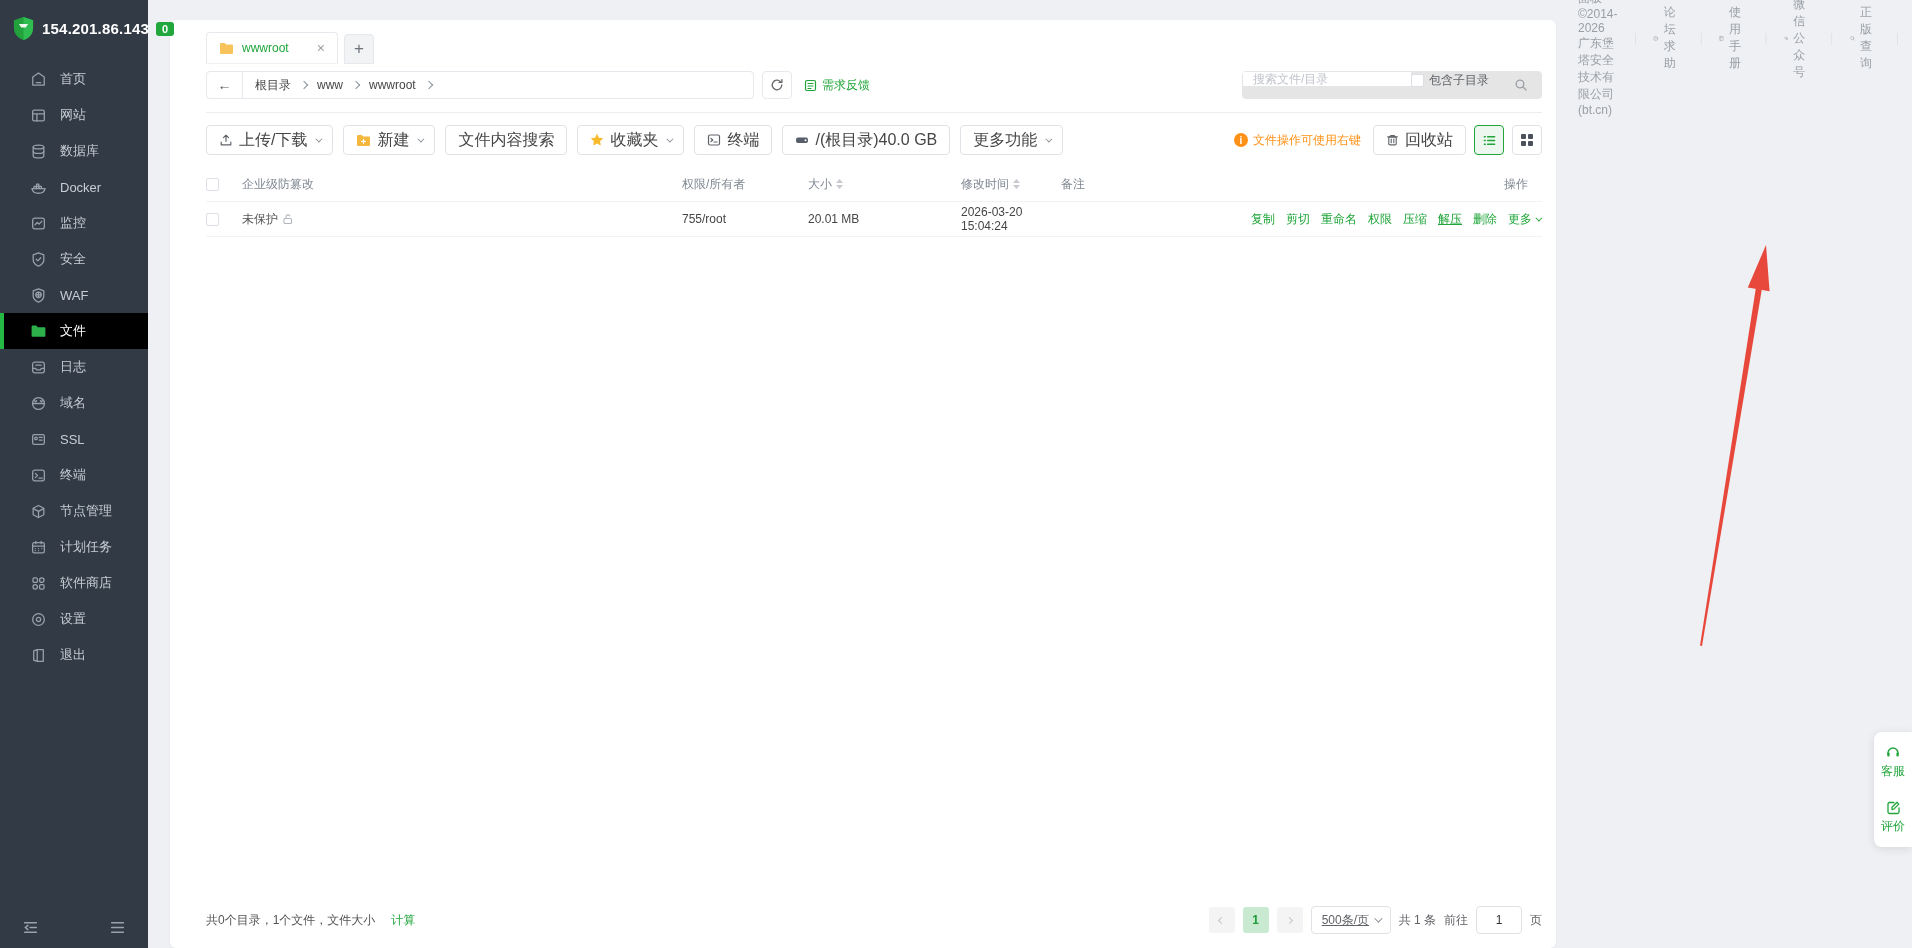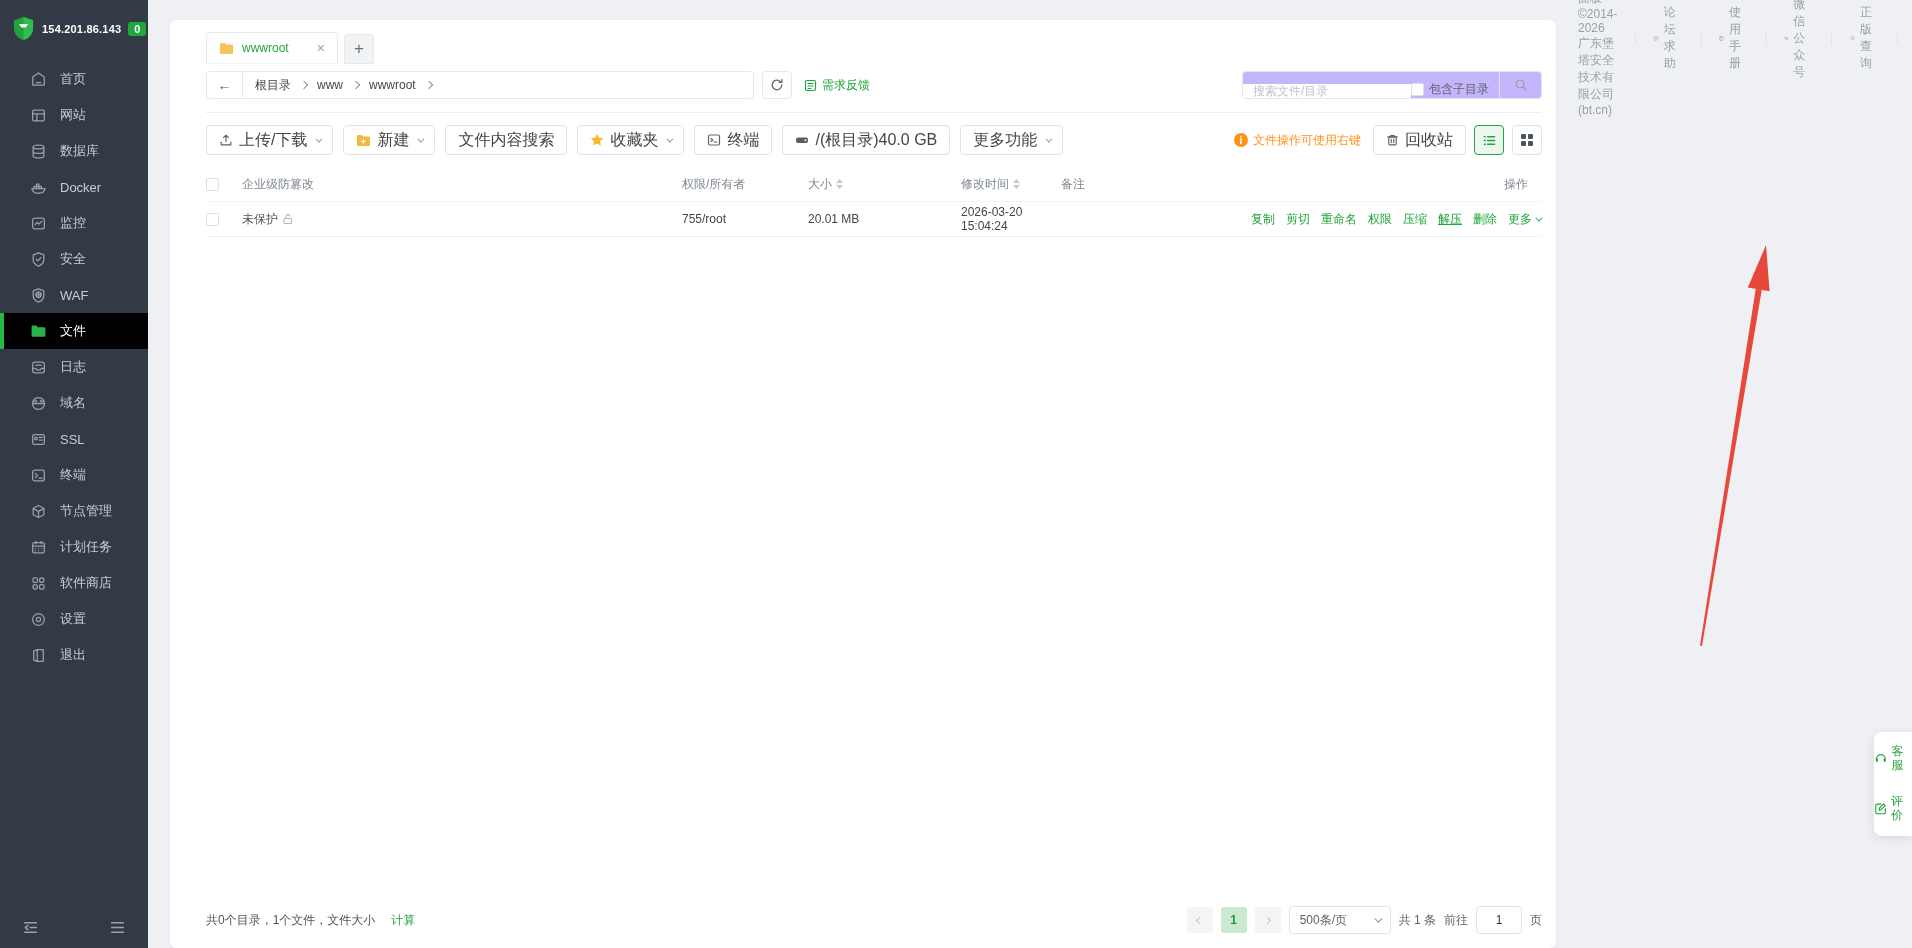--- a/index.html
+++ b/index.html
@@ -4,21 +4,21 @@
 <style>
   * { box-sizing: border-box; margin: 0; padding: 0; }
   html,body { width:1912px; height:948px; }
   body {
     font-family: "Liberation Sans", "DejaVu Sans", sans-serif;
     background:#eef0f3; position:relative; overflow:hidden; font-size:12px; color:#454545;
   }
   
   .sidebar { position:absolute; left:0; top:0; width:148px; height:100%; background:#323a45; z-index:5; }
   .brand { display:flex; align-items:center; gap:7px; padding:16px 10px 14px 12px; }
-  .brand-ip { color:#fff; font-size:11px; font-weight:bold; letter-spacing:.2px; }
+  .brand-ip { color:#fff; font-size:15px; font-weight:bold; letter-spacing:.2px; }
   .brand-badge { background:#21a73d; color:#fff; font-size:11px; font-weight:bold; border-radius:3px; padding:1px 6px; }
   .side-nav { margin-top:6px; }
   .side-item { display:flex; align-items:center; gap:13px; height:36px; padding-left:26px; color:#c6cdd4; font-size:13px; cursor:pointer; border-left:4px solid transparent; }
   .side-item .s-icon { color:#97a1ac; display:flex; align-items:center; }
   .side-item.active { background:#000000; border-left-color:#25b845; color:#fff; }
   .side-item.active .s-icon { color:#2db04a; }
   .sidebar-bottom { position:absolute; bottom:12px; left:0; right:0; display:flex; justify-content:space-between; padding:0 22px; color:#9aa3ad; }
   .sidebar-bottom .sb-icn { cursor:pointer; display:flex; }
   
   .main { position:absolute; left:148px; top:0; right:0; bottom:0; display:flex; }
@@ -35,21 +35,21 @@
   .crumb-box { display:flex; align-items:center; height:28px; border:1px solid #e5e8ec; border-radius:4px; width:548px; background:#fff; }
   .back-btn { width:36px; height:26px; display:flex; align-items:center; justify-content:center; border-right:1px solid #e5e8ec; color:#555; font-size:14px; cursor:pointer; }
   .crumbs { display:flex; align-items:center; gap:10px; padding:0 12px; color:#454545; }
   .crumb { cursor:pointer; }
   .chev { display:inline-block; width:6px; height:6px; border-right:1.4px solid #8a9097; border-bottom:1.4px solid #8a9097; }
   .chev.right { transform:rotate(-45deg); }
   .chev.down  { transform:rotate(45deg) translateY(-2px); }
   .icon-btn { width:30px; height:28px; border:1px solid #e5e8ec; border-radius:4px; display:flex; align-items:center; justify-content:center; color:#666; margin-left:8px; cursor:pointer; background:#fff; }
   .feedback { display:flex; align-items:center; gap:5px; color:#20a53a; margin-left:12px; cursor:pointer; }
   .flex-sp { flex:1; }
-  .search-box { display:flex; align-items:flex-end; height:28px; width:300px; border:1px solid #e3e5e8; border-radius:4px; background:#c4b5fd; }
+  .search-box { display:flex; align-items:flex-start; height:28px; width:300px; border:1px solid #e3e5e8; border-radius:4px; background:#e5e5e5; }
   .search-input { border:none; outline:none; flex:1; min-width:0; padding:0 10px; font-size:12px; font-family:inherit; color:#333; }
   .search-input::placeholder { color:#c0c4cc; }
   .sub-check { display:flex; align-items:center; gap:5px; color:#5f6368; padding-right:10px; white-space:nowrap; cursor:pointer; }
   .checkbox { width:13px; height:13px; border:1px solid #dcdfe6; border-radius:2px; background:#fff; flex:none; cursor:pointer; }
   .search-btn { width:42px; align-self:stretch; border-left:1px solid #e3e5e8; display:flex; align-items:center; justify-content:center; color:#9aa0a6; cursor:pointer; }
   
   .btn-row { display:flex; align-items:center; margin-top:12px; }
   .btn { height:30px; display:inline-flex; align-items:center; gap:6px; padding:0 12px; border:1px solid #dfe2e6; border-radius:4px; background:#fff; font-size:16px; color:#454545; margin-right:10px; cursor:pointer; white-space:nowrap; }
   .btn .chev { width:5px; height:5px; margin-left:2px; }
   .btn-row-right { margin-left:auto; display:flex; align-items:center; }
@@ -73,29 +73,29 @@
   .sort-ic { display:flex; flex-direction:column; gap:1px; }
   
   .bottom-row { display:flex; align-items:center; margin-top:auto; padding-top:10px; }
   .statusline { color:#555; display:flex; gap:16px; align-items:center; }
   .calc-link { color:#20a53a; cursor:pointer; }
   .pager { margin-left:auto; display:flex; align-items:center; gap:8px; color:#606266; }
   .pg-btn { width:26px; height:26px; border-radius:3px; background:#f4f4f5; display:flex; align-items:center; justify-content:center; cursor:pointer; }
   .pg-btn .chev { border-color:#c0c4cc; width:5px; height:5px; }
   .chev.left { transform:rotate(135deg); }
   .pg-cur { width:26px; height:26px; border-radius:3px; background:#c9e9d1; color:#1f9c38; font-weight:bold; display:flex; align-items:center; justify-content:center; cursor:pointer; }
-  .pg-select { width:102px; height:28px; border:1px solid #dfe2e6; border-radius:4px; display:flex; align-items:center; justify-content:space-between; padding:0 10px; cursor:pointer; background:#fff; }
+  .pg-select { width:80px; height:28px; border:1px solid #dfe2e6; border-radius:4px; display:flex; align-items:center; justify-content:space-between; padding:0 10px; cursor:pointer; background:#fff;text-decoration:underline; }
   .goto-input { width:46px; height:28px; border:1px solid #dfe2e6; border-radius:4px; text-align:center; font-size:12px; font-family:inherit; color:#333; outline:none; }
   
   .footerbar { height:76px; display:flex; align-items:center; justify-content:center; color:#9aa0a6; }
   .f-item { display:flex; align-items:center; gap:5px; cursor:pointer; }
   .f-sep { color:#dcdfe3; margin:0 12px; }
   
   .side-widget { position:absolute; right:0; top:732px; width:38px; background:#fff; border-radius:8px 0 0 8px; box-shadow:0 2px 10px rgba(0,0,0,.1); padding:12px 0 14px; display:flex; flex-direction:column; align-items:center; gap:22px; z-index:20; }
-  .sw-item { display:flex; flex-direction:row; align-items:center; gap:4px; color:#20a53a; cursor:pointer; }
+  .sw-item { display:flex; flex-direction:column; align-items:center; gap:4px; color:#20a53a; cursor:pointer; }
   .vtext { display:flex; flex-direction:column; align-items:center; line-height:14px; font-size:12px; }
   
   .overlay { position:absolute; left:0; top:0; width:1912px; height:948px; pointer-events:none; z-index:50; }
 </style>
 </head>
 <body>
 
 <aside class="sidebar">
   <div class="brand">
     <span style="display:flex">

